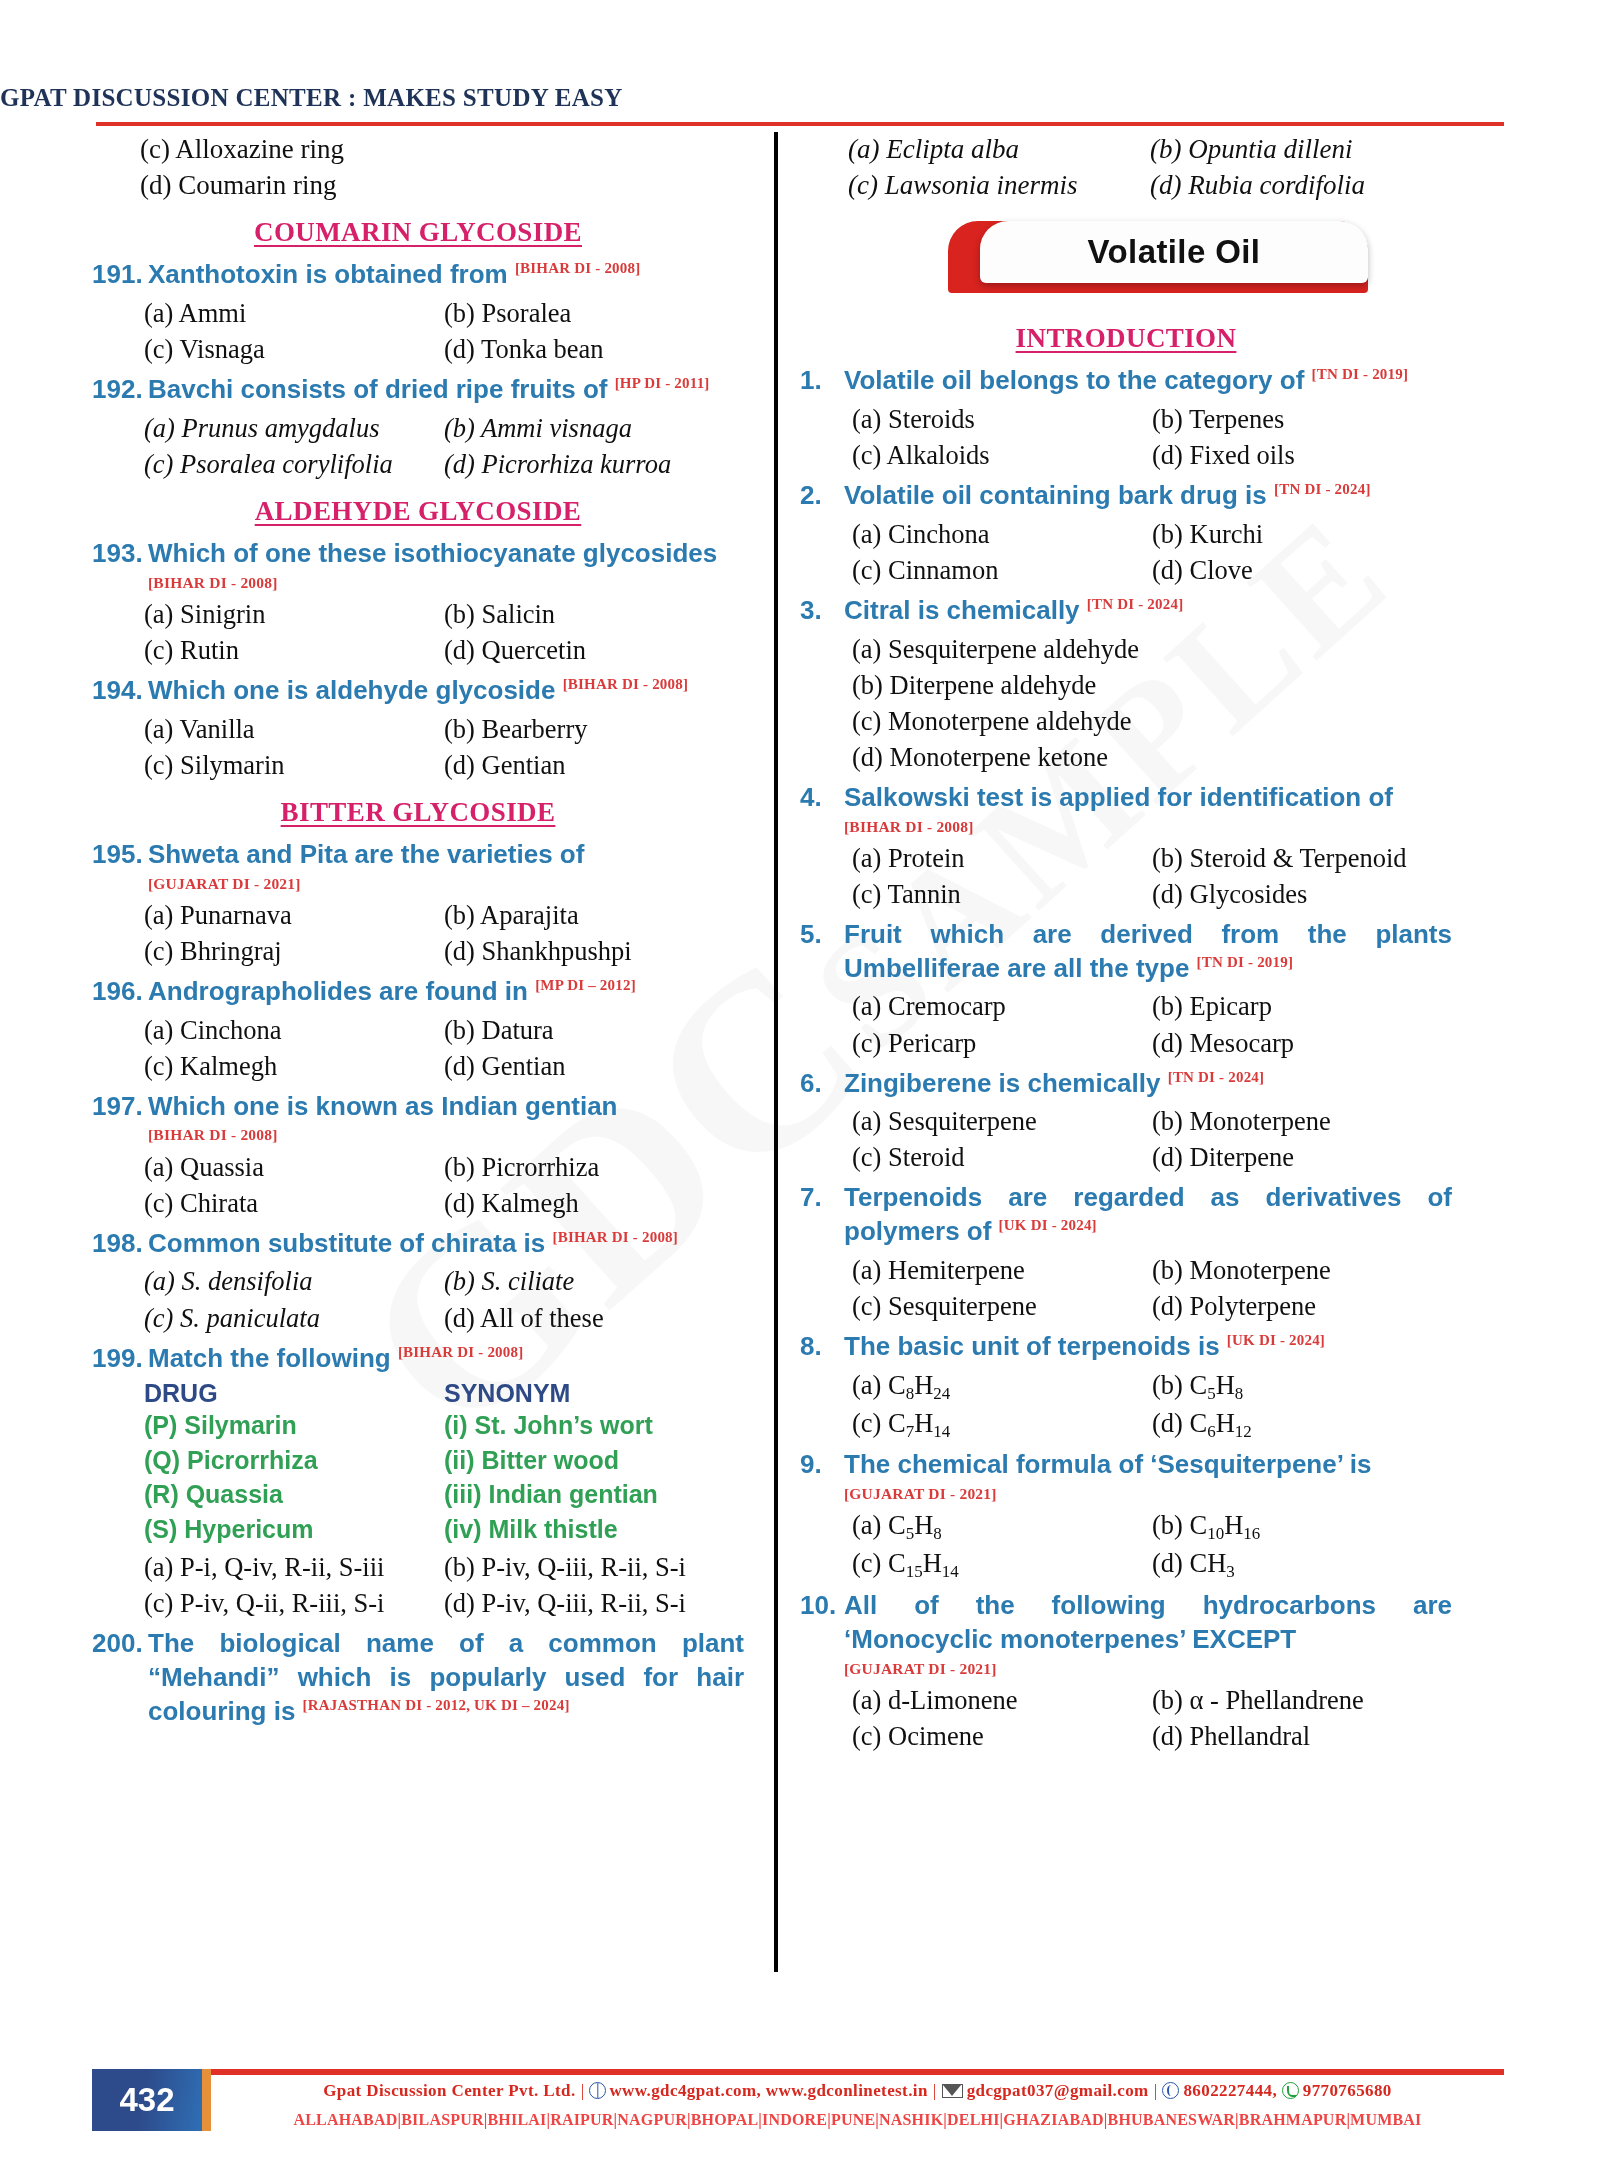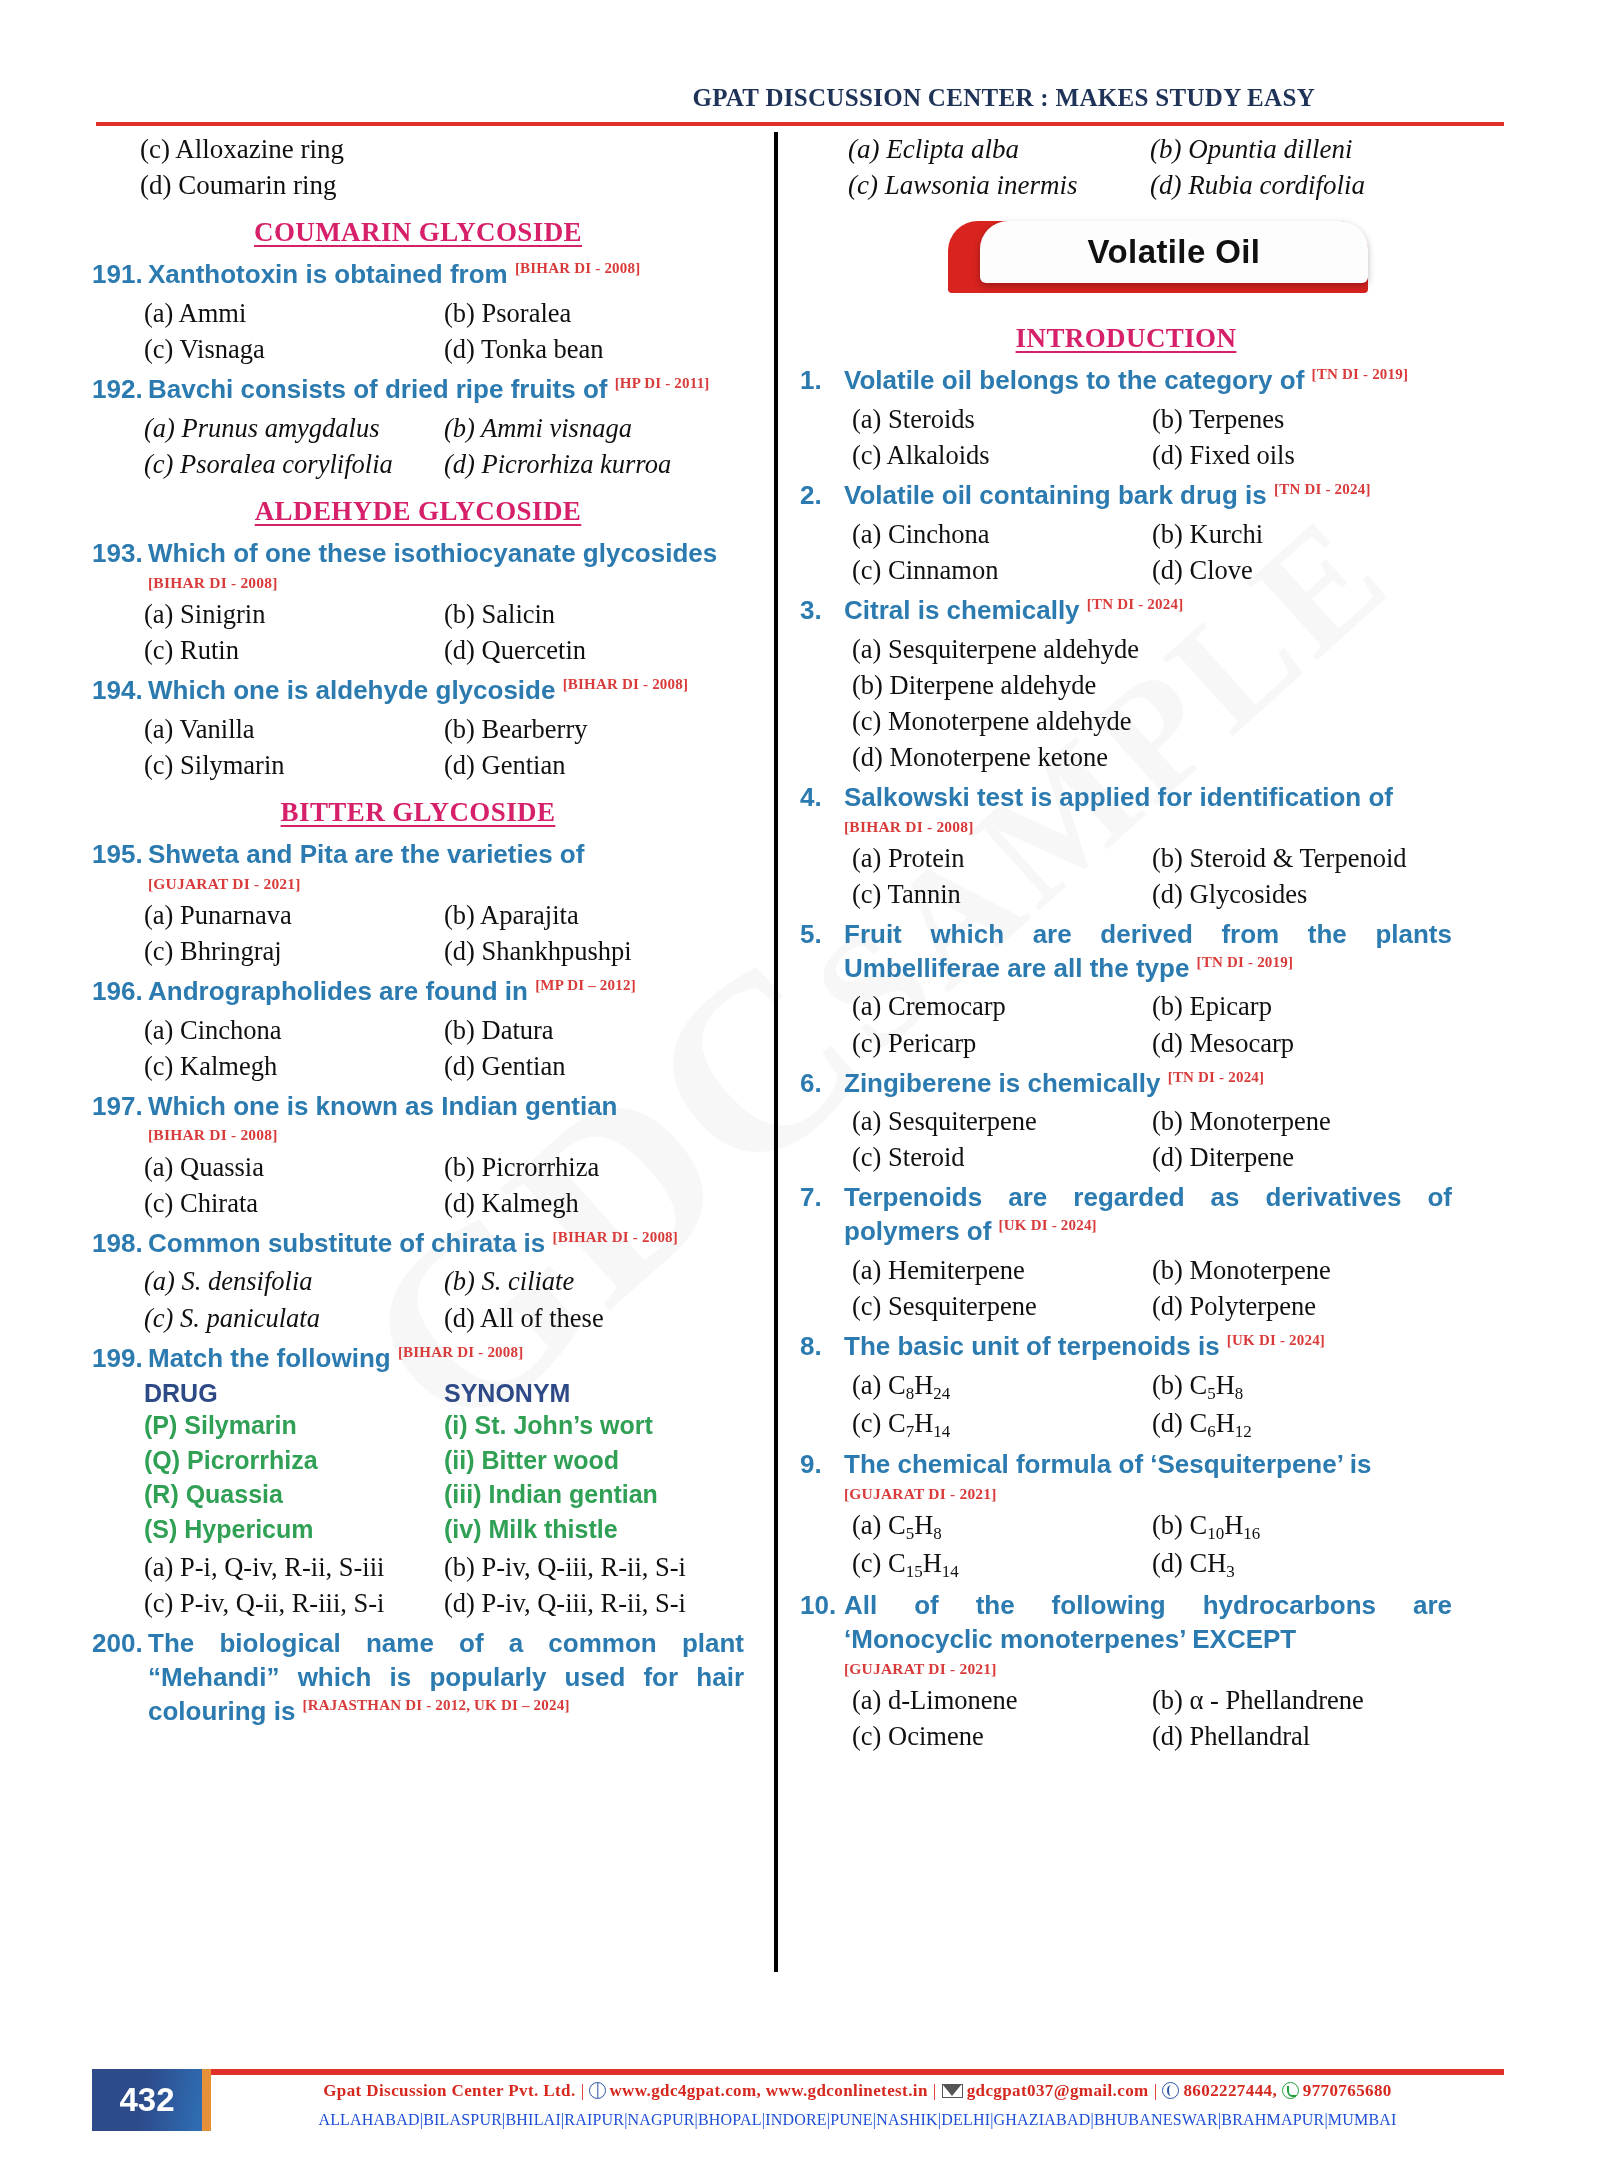--- a/index.html
+++ b/index.html
@@ -40,22 +40,22 @@
   .wm-sample {
     left: 420px; top: 70px;
     font-size: 160px;
     transform: rotate(-42deg);
     letter-spacing: 6px;
   }
 
   
   .hdr {
     position: absolute;
-    left: 14px; top: 84px; width: 1301px;
-    text-align: right;
+    left: 0; top: 84px; width: 1301px;
+    text-align: left;
   }
   .hdr-title {
     font-family: "Liberation Serif", serif;
     font-weight: bold;
     font-size: 25px;
     color: #1f3358;
     letter-spacing: .3px;
   }
   .hdr-rule {
     position: absolute;
@@ -337,23 +337,23 @@
     border-left: 2.2px solid #22a03c;
     border-bottom: 2.2px solid #22a03c;
     border-radius: 0 0 0 60%;
   }
   .footer-line2 {
     position: absolute;
     left: 211px; top: 62px;
     width: 1293px;
     text-align: center;
     font-family: "Liberation Serif", serif;
-    font-weight: normal;
+    font-weight: bold;
     font-size: 16px;
-    color: #1d4ed8;
+    color: #ef4444;
     letter-spacing: .2px;
     white-space: nowrap;
   }
 </style>
 </head>
 <body>
 
 <div class="page">
 
   <div class="watermark">

